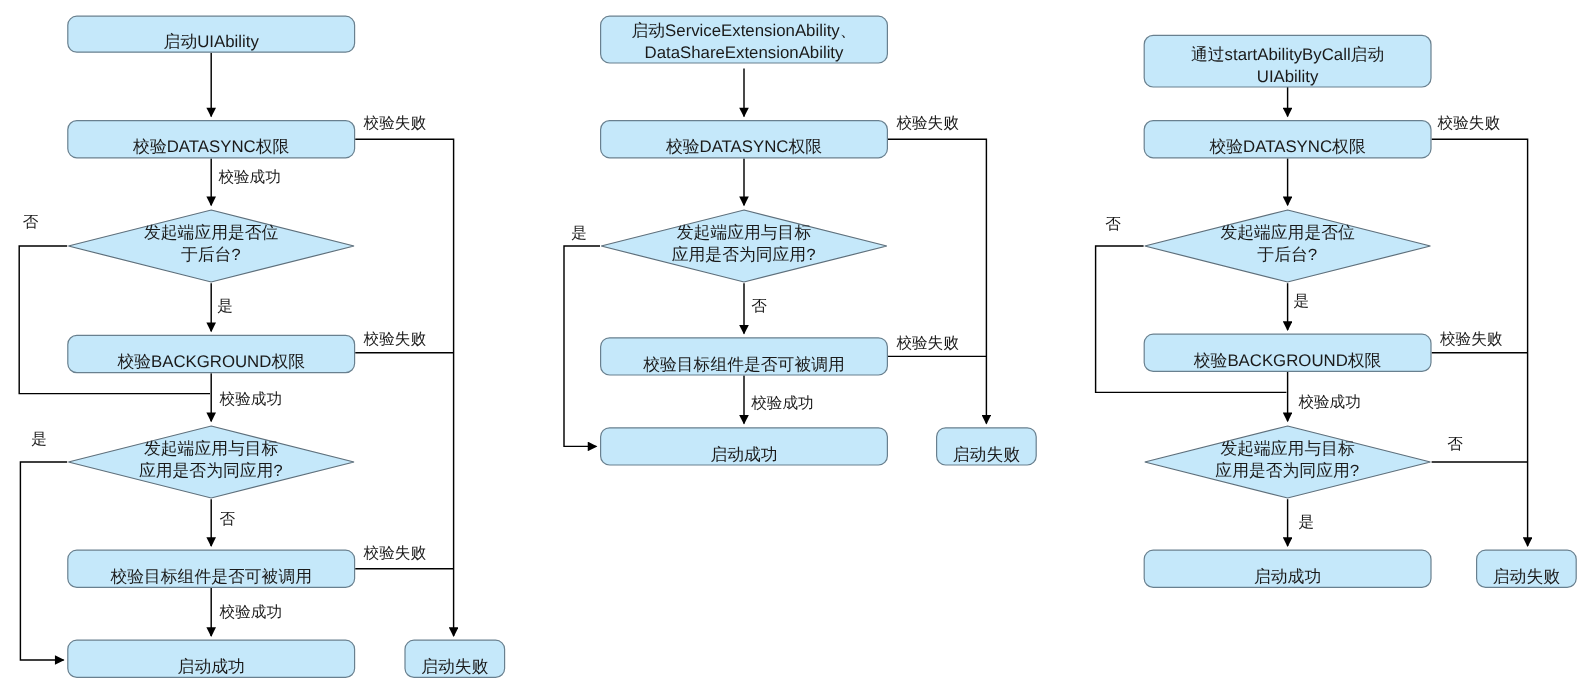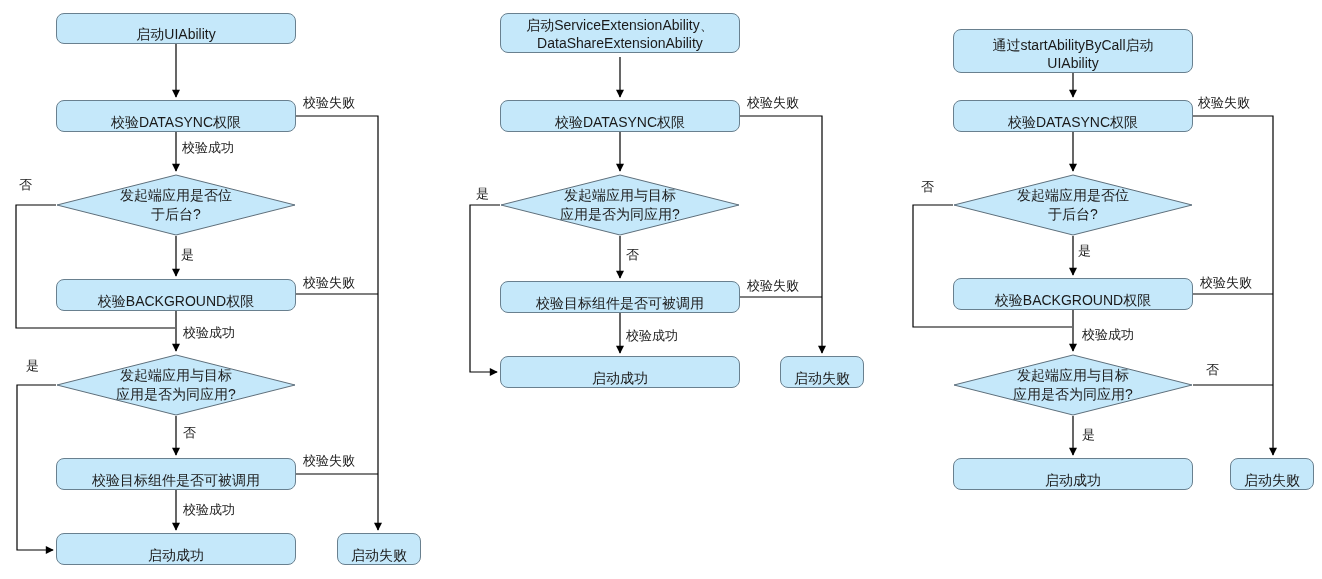--- a/index.html
+++ b/index.html
@@ -4,21 +4,21 @@
 <style>
   html,body{margin:0;padding:0;background:#fff;}
   .canvas{position:relative;width:1322px;height:579px;background:#ffffff;
           font-family:"Liberation Sans",sans-serif;overflow:hidden;}
   .wires{position:absolute;left:0;top:0;z-index:1;}
   .wire{fill:none;stroke:#000000;stroke-width:1.2px;}
   .box{position:absolute;z-index:2;background:#C5E8FA;border:1px solid #69808F;
        border-radius:8px;display:flex;align-items:flex-end;justify-content:center;
        text-align:center;font-size:14px;color:#1a1a1a;box-sizing:border-box;}
   .box span{white-space:pre-line;line-height:1.3;}
-  .diamond{position:absolute;z-index:2;}
+  .diamond{position:absolute;z-index:2;font-family:Liberation Mono, monospace;}
   .diamond svg{position:absolute;left:0;top:0;width:100%;height:100%;display:block;}
   .diamond polygon{fill:#C5E8FA;stroke:#5E6F7B;stroke-width:1;}
   .dtext{position:absolute;left:0;top:0;right:0;bottom:0;display:flex;align-items:center;
          justify-content:center;text-align:center;font-size:14px;color:#1a1a1a;
          white-space:pre-line;line-height:1.35;}
   .lbl{position:absolute;z-index:3;font-size:13px;color:#1a1a1a;white-space:nowrap;}
 </style>
 </head>
 <body>
 

